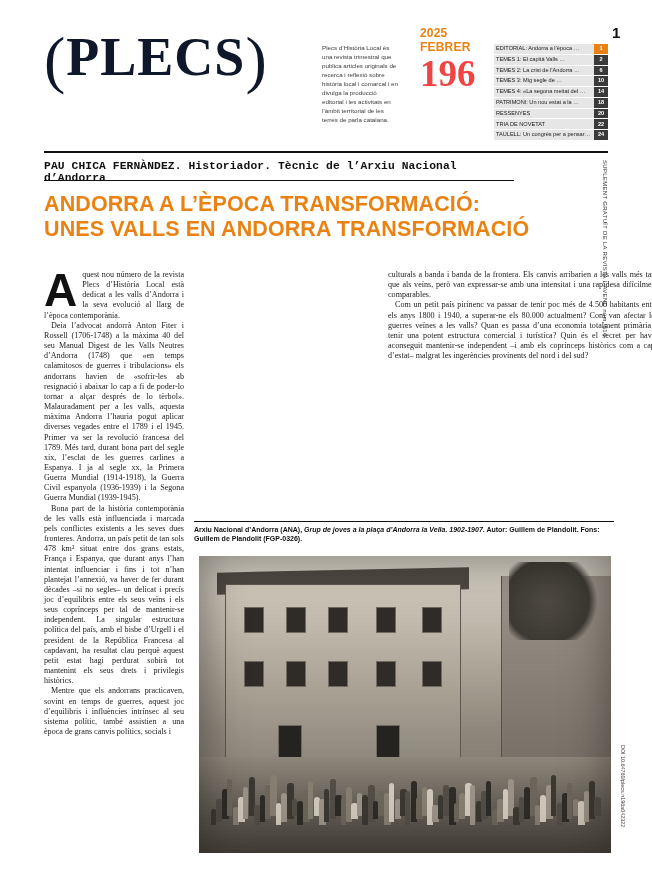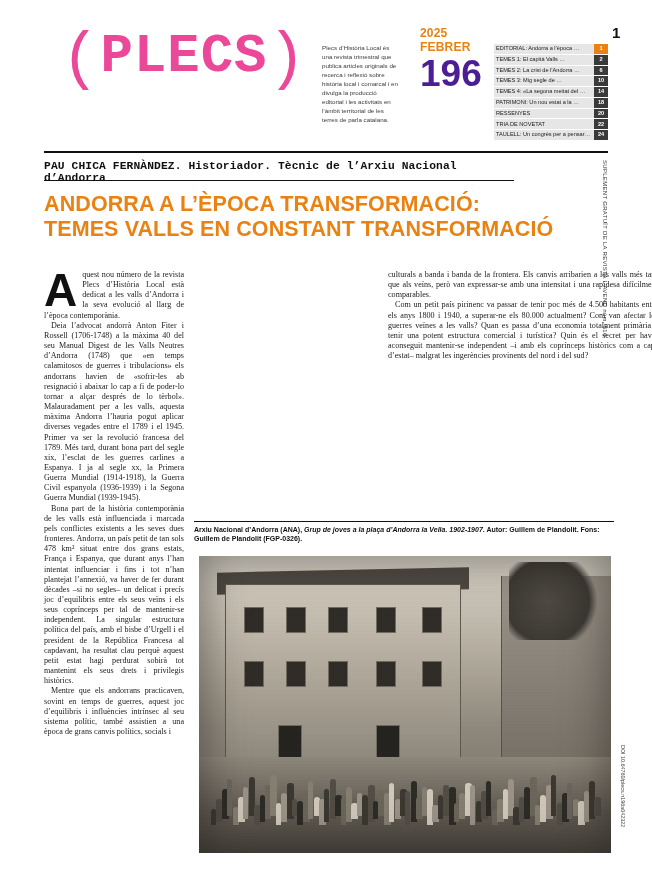--- a/index.html
+++ b/index.html
@@ -10,28 +10,27 @@
     font-family:"Liberation Serif", serif;
     color:#1a1a1a;
     position:relative;
     overflow:hidden;
   }
   .page { position:relative; width:652px; height:877px; }
 
   
   .masthead { position:absolute; left:44px; top:28px; width:280px; }
   .logo-line1 {
-    font-family:Liberation Mono, monospace;
+    font-family:Liberation Serif, serif;
     font-weight:bold;
     font-size:54px;
     letter-spacing:1px;
     line-height:1;
-    color:#ec4899;
+    color:#0f172a;
     white-space:nowrap;
-    text-align:center;
   }
   .logo-line1 .paren { font-weight:normal; font-size:64px; vertical-align:-6px; }
   .logo-line2 {
     font-family:"Liberation Sans", sans-serif;
     font-weight:bold;
     font-size:23px;
     letter-spacing:0.5px;
     margin-top:8px;
     color:#111;
   }
@@ -48,26 +47,26 @@
   
   .issue { position:absolute; left:420px; top:26px; width:68px; }
   .issue-date {
     font-family:"Liberation Sans", sans-serif;
     font-weight:bold;
     font-size:12px;
     color:#e98212;
     letter-spacing:0.2px;
   }
   .issue-num {
-    font-family:Liberation Sans, sans-serif;
+    font-family:Liberation Serif, serif;
     font-weight:bold;
     font-size:37px;
     line-height:0.95;
     margin-top:2px;
-    color:#4c1d95;
+    color:#ef4444;
   }
 
   
   .toc { position:absolute; left:494px; top:43px; width:114px; }
   .toc-row {
     display:flex; align-items:stretch;
     font-family:"Liberation Sans", sans-serif;
     font-size:5.6px;
     line-height:1;
     border-top:1px solid #ffffff;
@@ -290,21 +289,21 @@
       </div>
     </div>
 
   <div class="hdr-rule"></div>
 
   <div class="byline">PAU CHICA FERNÀNDEZ. Historiador. Tècnic de l’Arxiu Nacional d’Andorra</div>
   <div class="byline-rule"></div>
 
   <div class="title">
     <div>ANDORRA A L’ÈPOCA TRANSFORMACIÓ:</div>
-    <div>TEMES VALLS EN CONSTANT TRANSFORMACIÓ</div>
+    <div>UNES VALLS EN ANDORRA TRANSFORMACIÓ</div>
   </div>
 
   <div class="side-text">SUPLEMENT GRATUÏT DE LA REVISTA L’AVENÇ núm. 516</div>
   <div class="side-doi">DOI 10.64760/plecs.n196a042322</div>
 
   <div class="col col-left">
     <p><span class="dropcap">A</span><span>quest nou número de la revista Plecs d’Història Local està dedicat a les valls d’Andorra i la seva evolució al llarg de l’època contemporània.</span></p>
     <p><span>Deia l’advocat andorrà Anton Fiter i Rossell (1706-1748) a la màxima 40 del seu Manual Digest de les Valls Neutres d’Andorra (1748) que «en temps calamitosos de guerres i tribulacions» els andorrans havien de «sofrir-les ab resignació i abaixar lo cap a fi de poder-lo tornar a alçar després de lo tèrbol». Malauradament per a les valls, aquesta màxima Andorra l’hauria pogut aplicar diverses vegades entre el 1789 i el 1945. Primer va ser la revolució francesa del 1789. Més tard, durant bona part del segle xix, l’esclat de les guerres carlines a Espanya. I ja al segle xx, la Primera Guerra Mundial (1914-1918), la Guerra Civil espanyola (1936-1939) i la Segona Guerra Mundial (1939-1945).</span></p>
     <p><span>Bona part de la història contemporània de les valls està influenciada i marcada pels conflictes existents a les seves dues fronteres. Andorra, un país petit de tan sols 478 km² situat entre dos grans estats, França i Espanya, que durant anys l’han intentat influenciar i fins i tot n’han plantejat l’annexió, va haver de fer durant dècades –si no segles– un delicat i precís joc d’equilibris entre els seus veïns i els seus coprínceps per tal de mantenir-se independent. La singular estructura política del país, amb el bisbe d’Urgell i el president de la República Francesa al capdavant, ha resultat clau perquè aquest petit estat hagi perdurat sobirà tot mantenint els seus drets i privilegis històrics.</span></p>
     <p><span>Mentre que els andorrans practicaven, sovint en temps de guerres, aquest joc d’equilibris i influències intrínsec al seu sistema polític, també assistien a una època de grans canvis polítics, socials i</span></p>

